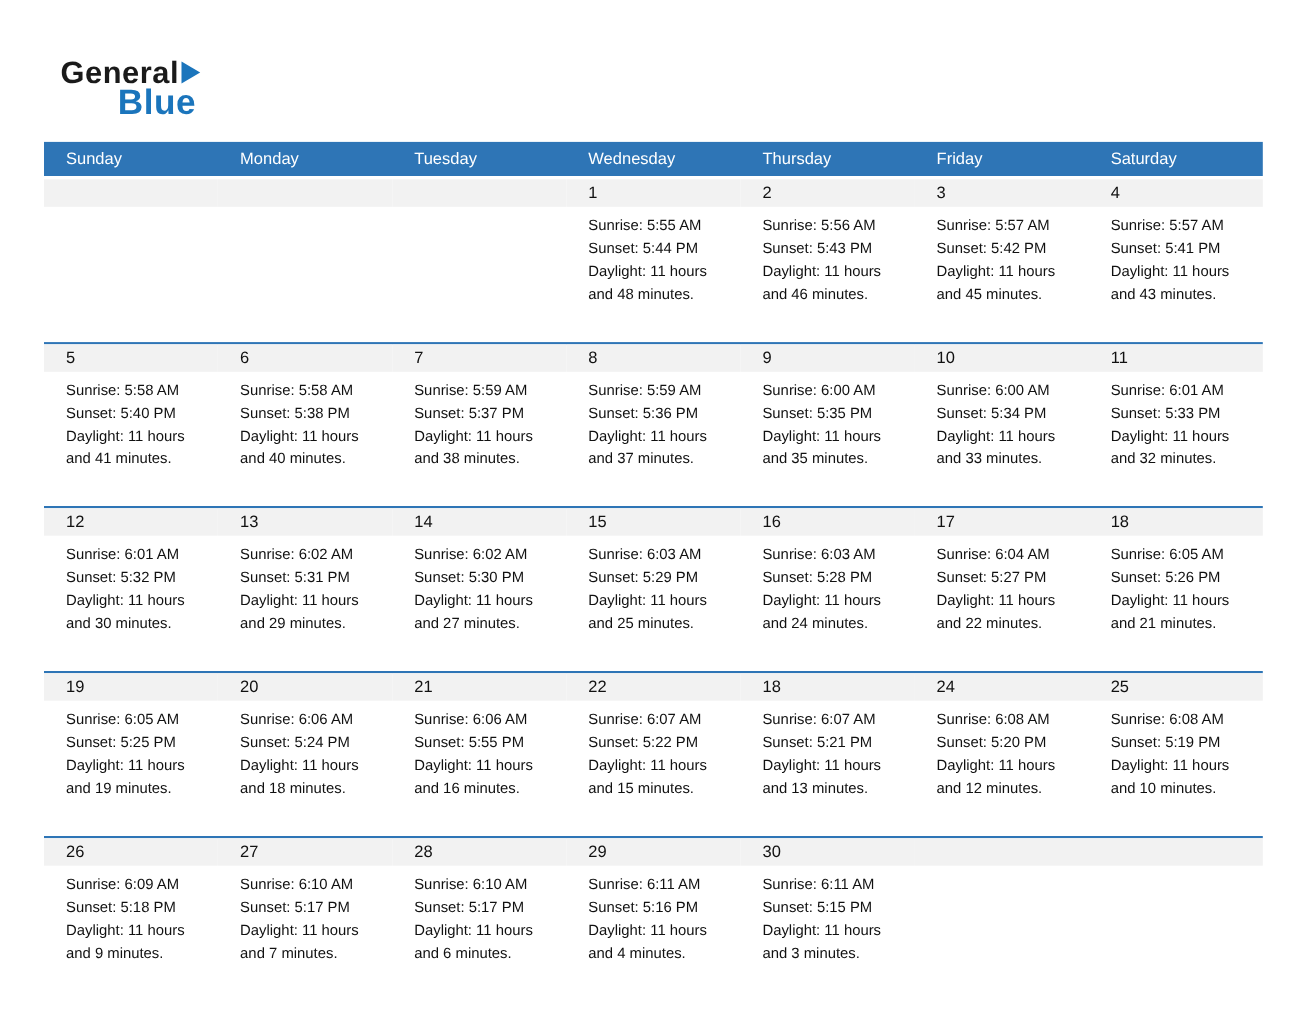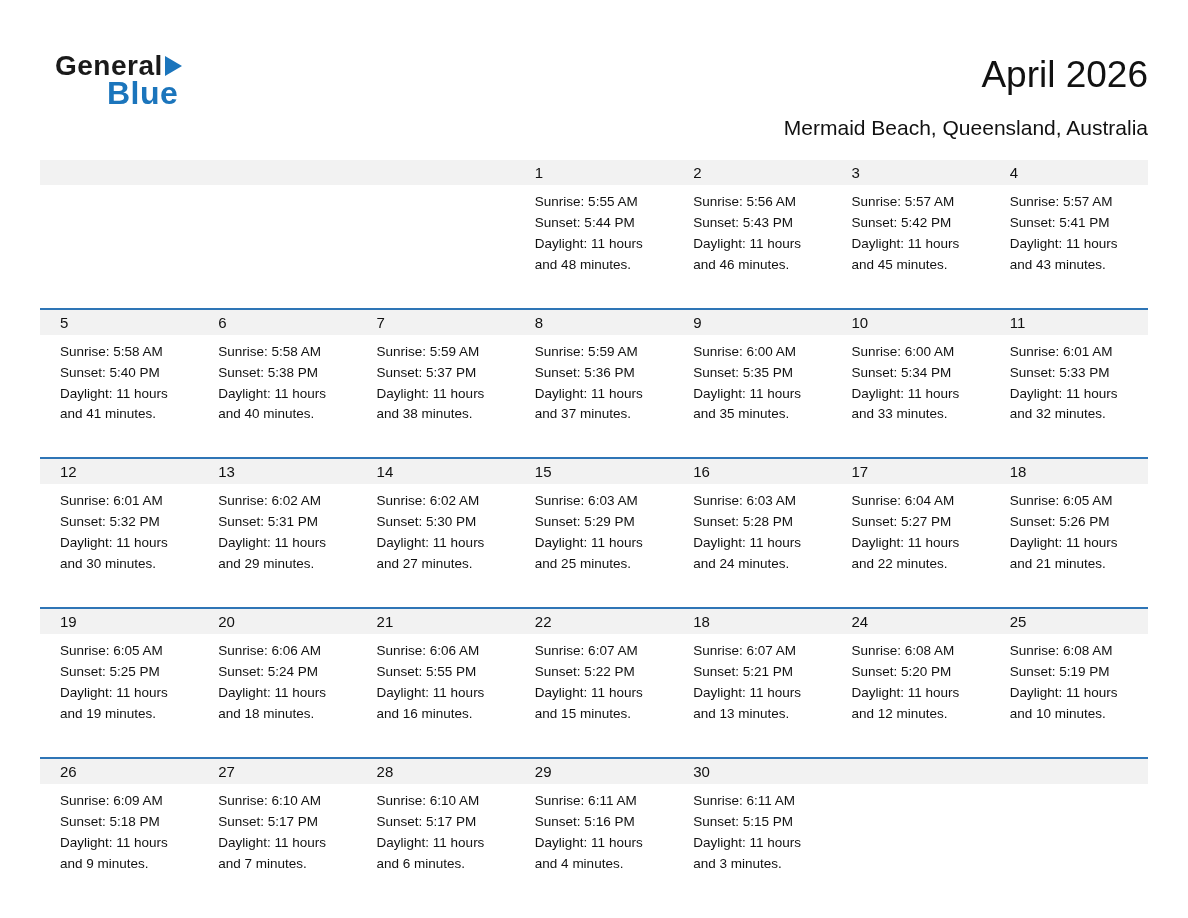--- a/index.html
+++ b/index.html
@@ -91,27 +91,32 @@
 
 <div class="page">
   <div class="top">
     <div class="logo">
       <div class="logo-line1">
         <span class="logo-general">General</span>
         <span class="logo-triangle"></span>
       </div>
       <div class="logo-blue">Blue</div>
     </div>
-    <div class="titles">
-      <div class="month-title">April 2026</div>
-      <div class="location-subtitle">Mermaid Beach, Queensland, Australia</div>
-    </div>
   </div>
 
   <div class="calendar">
+    <div class="weekday-row" id="weekday-row">
+        <div class="wd-cell">Sunday</div>
+        <div class="wd-cell">Monday</div>
+        <div class="wd-cell">Tuesday</div>
+        <div class="wd-cell">Wednesday</div>
+        <div class="wd-cell">Thursday</div>
+        <div class="wd-cell">Friday</div>
+        <div class="wd-cell">Saturday</div>
+      </div>
     <div id="weeks">
         <div class="week">
           <div class="cell">
             <div class="num"></div>
             <div class="cell-body"></div>
           </div>
           <div class="cell">
             <div class="num"></div>
             <div class="cell-body"></div>
           </div>

